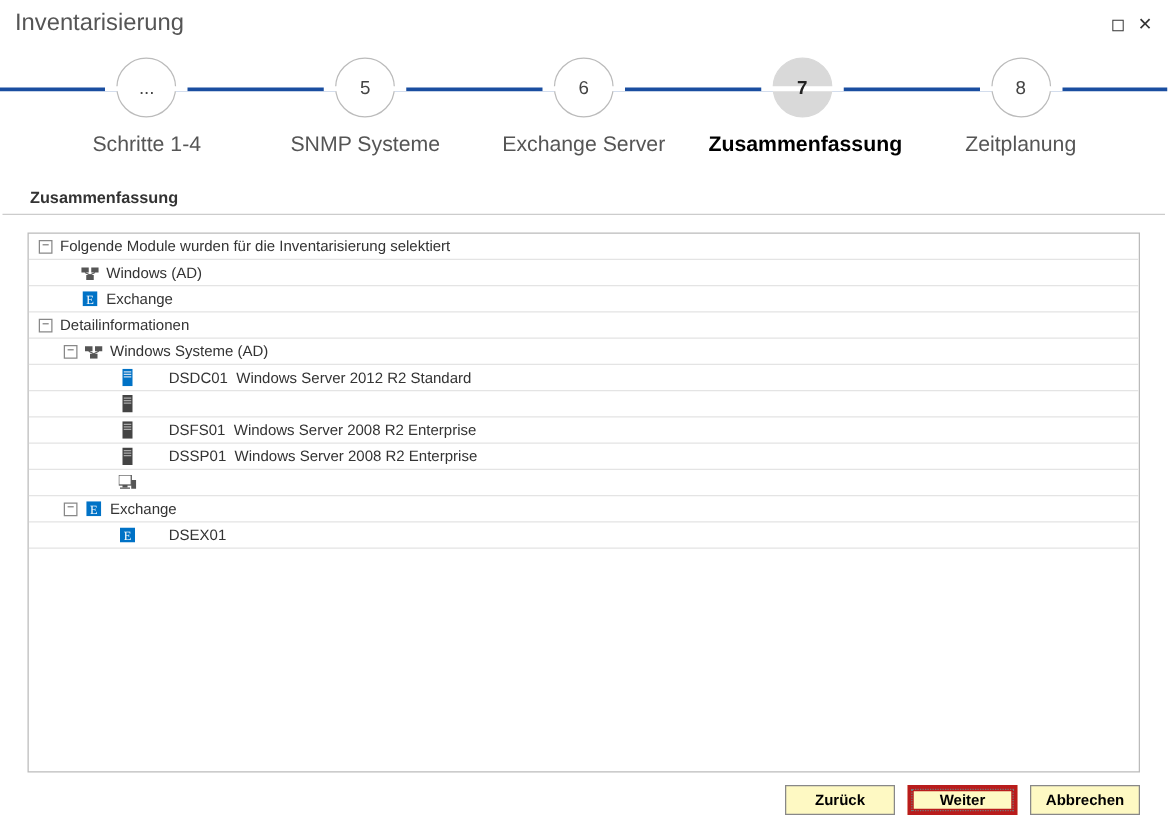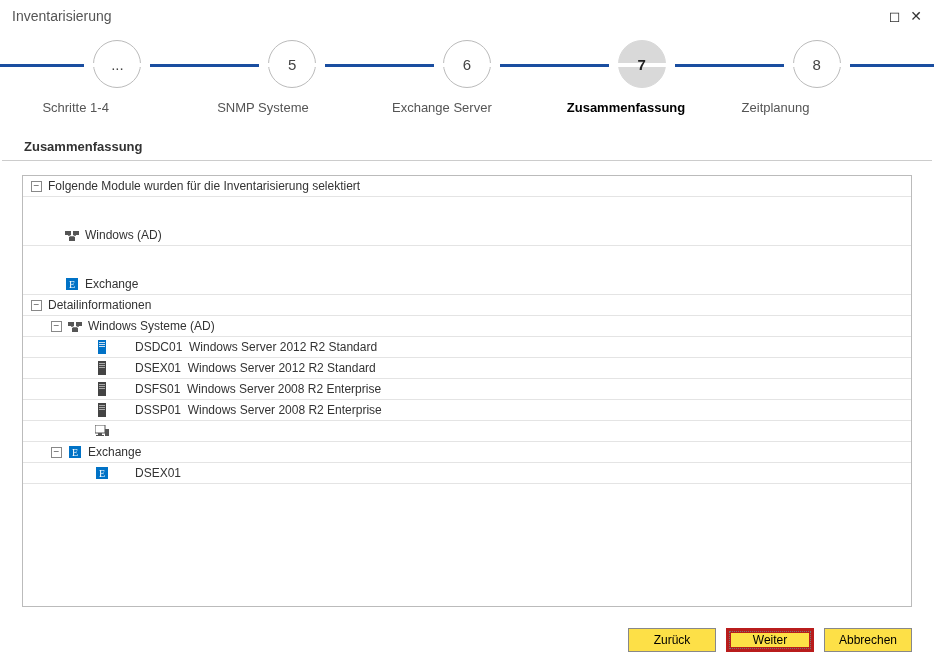--- a/index.html
+++ b/index.html
@@ -13,21 +13,21 @@
     overflow: hidden;
     position: relative;
   }
   .titlebar {
     display: flex;
     justify-content: space-between;
     align-items: center;
     padding: 8px 12px 8px 12px;
   }
   .titlebar h1 {
-    font-size: 14px;
+    font-size: 19px;
     font-weight: 400;
     color: #555;
   }
   .window-controls { display: flex; gap: 10px; }
   .window-controls span { font-size: 14px; cursor: pointer; color:#333;}
   .stepper {
     position: relative;
     height: 50px;
     margin: 8px 0 0 0;
   }
@@ -81,22 +81,22 @@
     color: #222;
     font-weight: bold;
   }
   .step-labels {
     display: flex;
     justify-content: space-around;
     padding: 10px 30px 18px 30px;
   }
   .step-label {
     width: 150px;
-    text-align: left;
-    font-size: 13px;
+    text-align: center;
+    font-size: 17px;
     color: #555;
   }
   .step-label.active { color: #000; font-weight: bold; }
   .section-title {
     font-size: 13px;
     font-weight: bold;
     color: #333;
     padding: 6px 22px 6px 22px;
     border-bottom: 1px solid #ccc;
     margin: 0 2px;
@@ -130,38 +130,39 @@
     background:#fff;
   }
   .icon {
     width: 14px; height: 14px;
     margin-right: 6px;
     flex-shrink: 0;
     display:inline-flex; align-items:center; justify-content:center;
   }
   .row-text { white-space: nowrap; }
   .pad0 { padding-left: 8px; }
-  .pad1 { padding-left: 42px; margin-top: 28px; }
+  .pad1 { padding-left: 42px; }
   .pad2 { padding-left: 28px; }
   .pad4 { padding-left: 72px; gap: 20px; }
   .footer {
     position: absolute;
     bottom: 10px;
     right: 22px;
     display: flex;
     gap: 10px;
   }
   .btn {
     min-width: 88px;
     height: 24px;
     border: 1px solid #888;
-    background: #fde047;
+    background: #fef9c3;
     font-size: 12px;
     cursor: pointer;
     padding: 0 10px;
+    font-weight: bold;
   }
   .btn.default {
     border: 5px solid #b91c1c;
     outline: 1px dotted #777;
     outline-offset: -4px;
   }
   svg { display:block; }
 </style>
 </head>
 <body>
@@ -265,21 +266,20 @@
       </div>
       <div class="tree-row pad4">
         <span class="icon">
           <svg width="10" height="14">
             <rect x="1" y="0" width="8" height="14" fill="#444"></rect>
             <rect x="2" y="2" width="6" height="1" fill="#aaa"></rect>
             <rect x="2" y="4" width="6" height="1" fill="#aaa"></rect>
             <rect x="2" y="6" width="6" height="1" fill="#aaa"></rect>
           </svg>
         </span>
-        <span class="row-text">DSEX01&nbsp;&nbsp;Windows Server 2012 R2 Standard</span>
       </div>
       <div class="tree-row pad4">
         <span class="icon">
           <svg width="10" height="14">
             <rect x="1" y="0" width="8" height="14" fill="#444"></rect>
             <rect x="2" y="2" width="6" height="1" fill="#aaa"></rect>
             <rect x="2" y="4" width="6" height="1" fill="#aaa"></rect>
             <rect x="2" y="6" width="6" height="1" fill="#aaa"></rect>
           </svg>
         </span>

